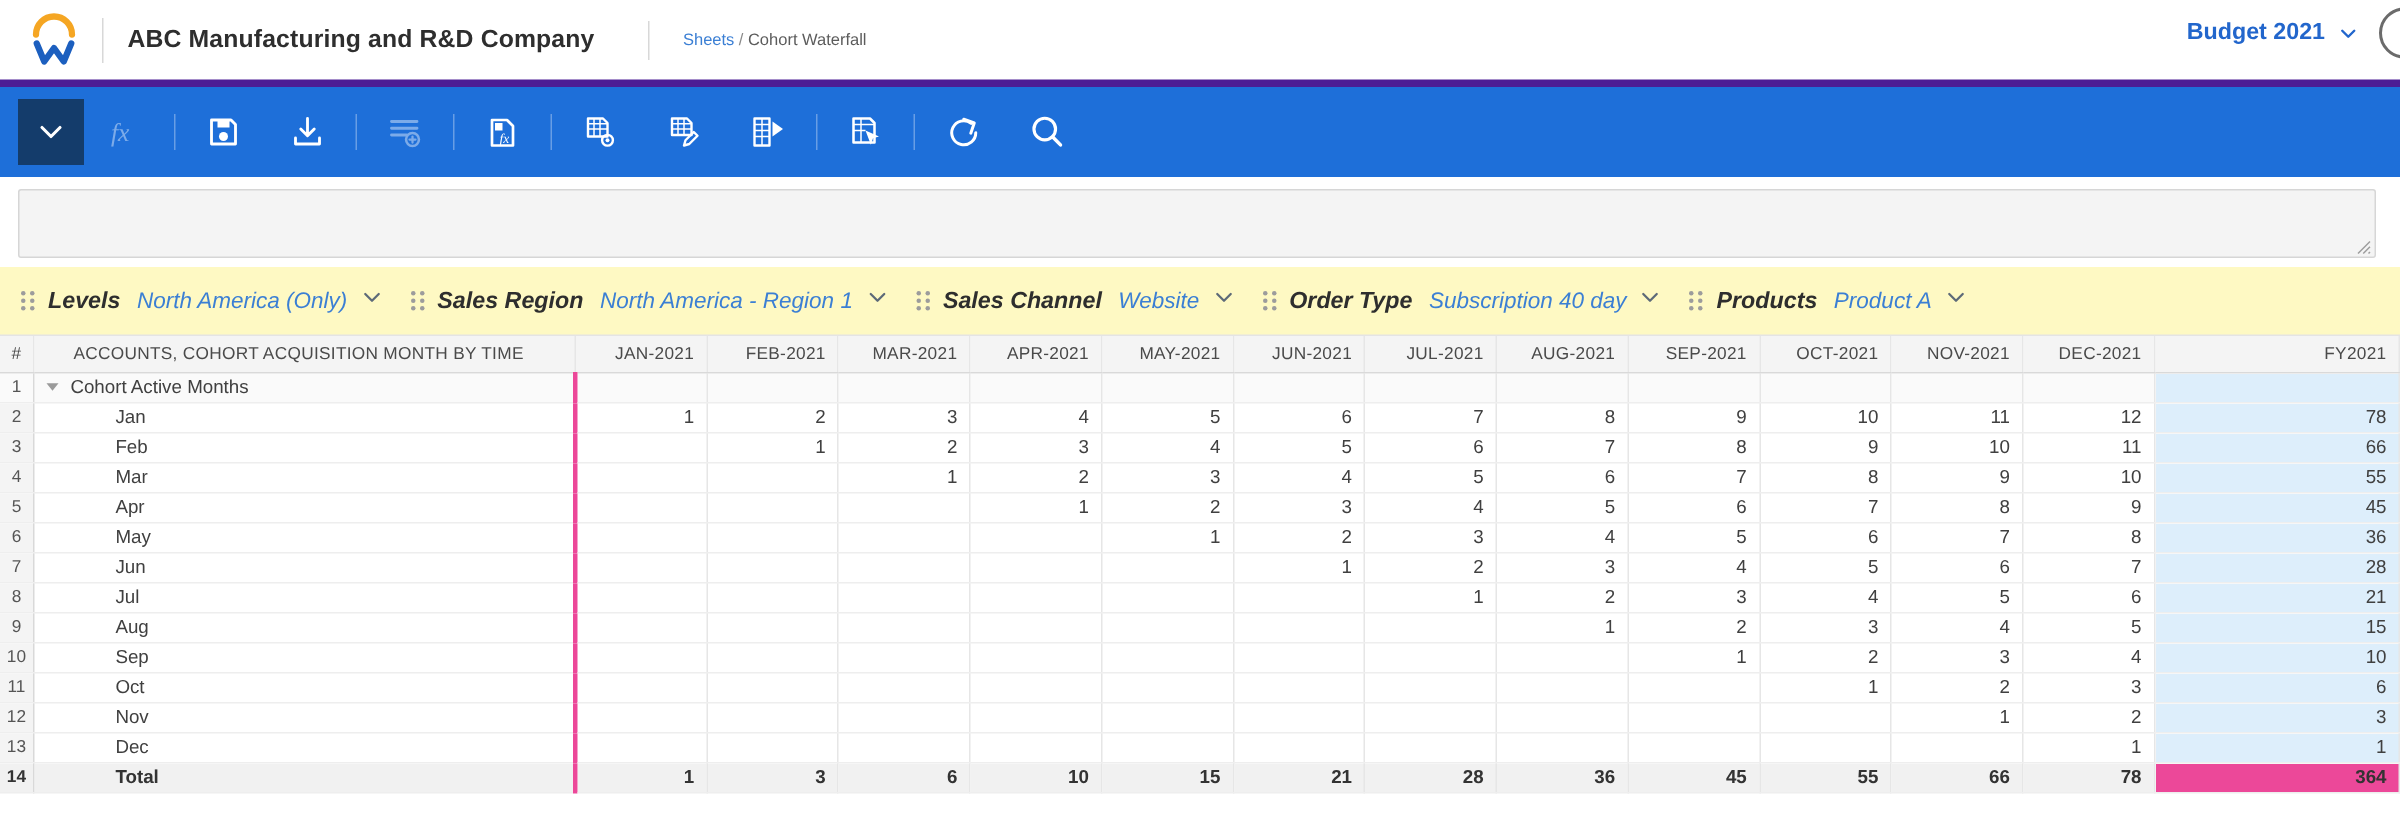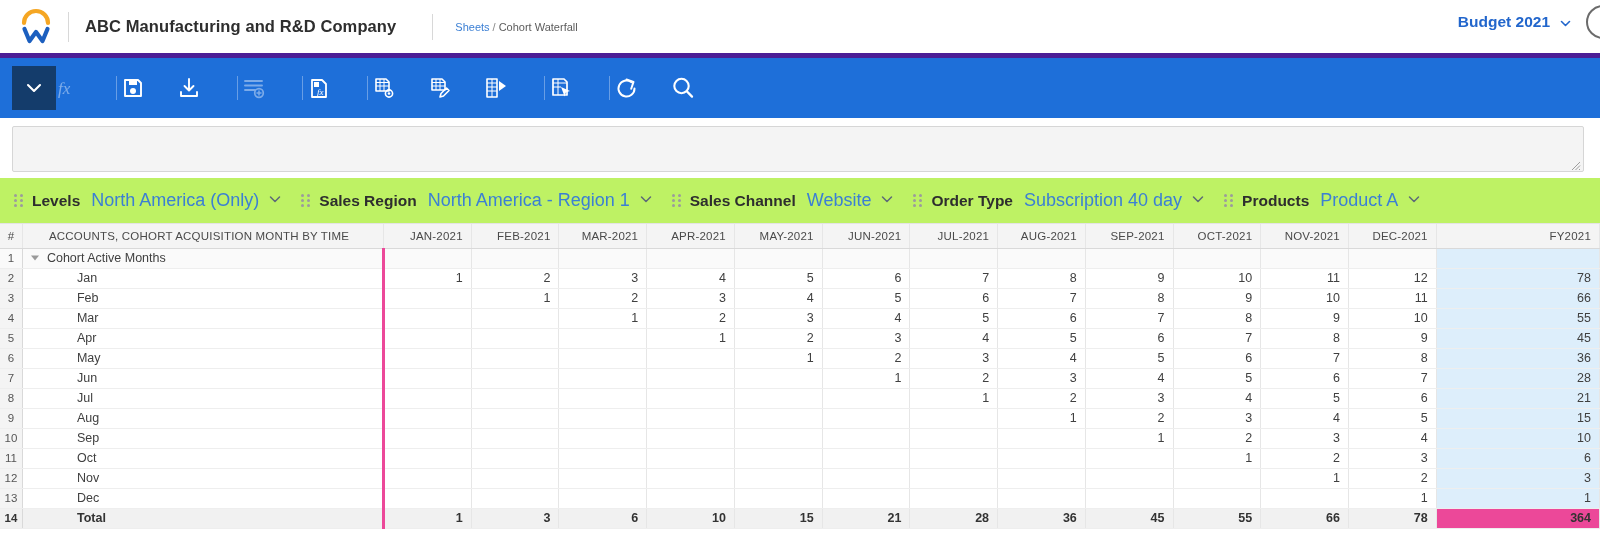--- a/index.html
+++ b/index.html
@@ -96,21 +96,21 @@
   .tb-dropdown {
     width: 44px;
     margin: 8px 0;
     background: #143c6b;
     display: flex; align-items: center; justify-content: center;
     cursor: pointer;
     flex: 0 0 44px;
   }
   .tb-btn {
     width: 56px;
-    display: flex; align-items: center; 
+    display: flex; align-items: center; justify-content: center;
     cursor: pointer;
     flex: 0 0 56px;
   }
   .tb-btn.disabled { opacity: .42; cursor: default; }
   .tb-sep {
     width: 1px;
     background: rgba(255,255,255,.33);
     margin: 18px 4px;
     flex: 0 0 1px;
   }
@@ -132,26 +132,27 @@
   }
   .resize-grip {
     position: absolute;
     right: 2px; bottom: 2px;
     width: 12px; height: 12px;
   }
 
   
   .filterbar {
     height: 46px;
-    background: #bef264;
+    background: #fef9c3;
     display: flex;
     align-items: center;
     padding-left: 14px;
     border-bottom: 1px solid #e4e4e4;
     white-space: nowrap;
+    font-style: italic;
   }
   .filter-group {
     display: flex;
     align-items: center;
     margin-right: 18px;
   }
   .drag-dots {
     width: 9px; height: 14px;
     margin-right: 9px;
     display: grid;
@@ -167,21 +168,21 @@
     display: block;
     width: 3px; height: 3px;
   }
   .filter-label {
     font-size: 15.5px;
     font-weight: 700;
     color: #2e2e2e;
     margin-right: 11px;
   }
   .filter-value {
-    font-size: 18px;
+    font-size: 15px;
     color: #3b7fd4;
     margin-right: 8px;
     cursor: pointer;
   }
   .filter-chev { cursor: pointer; display: block; }
 
   
   .grid {
     width: 1600px;
     border-collapse: collapse;

